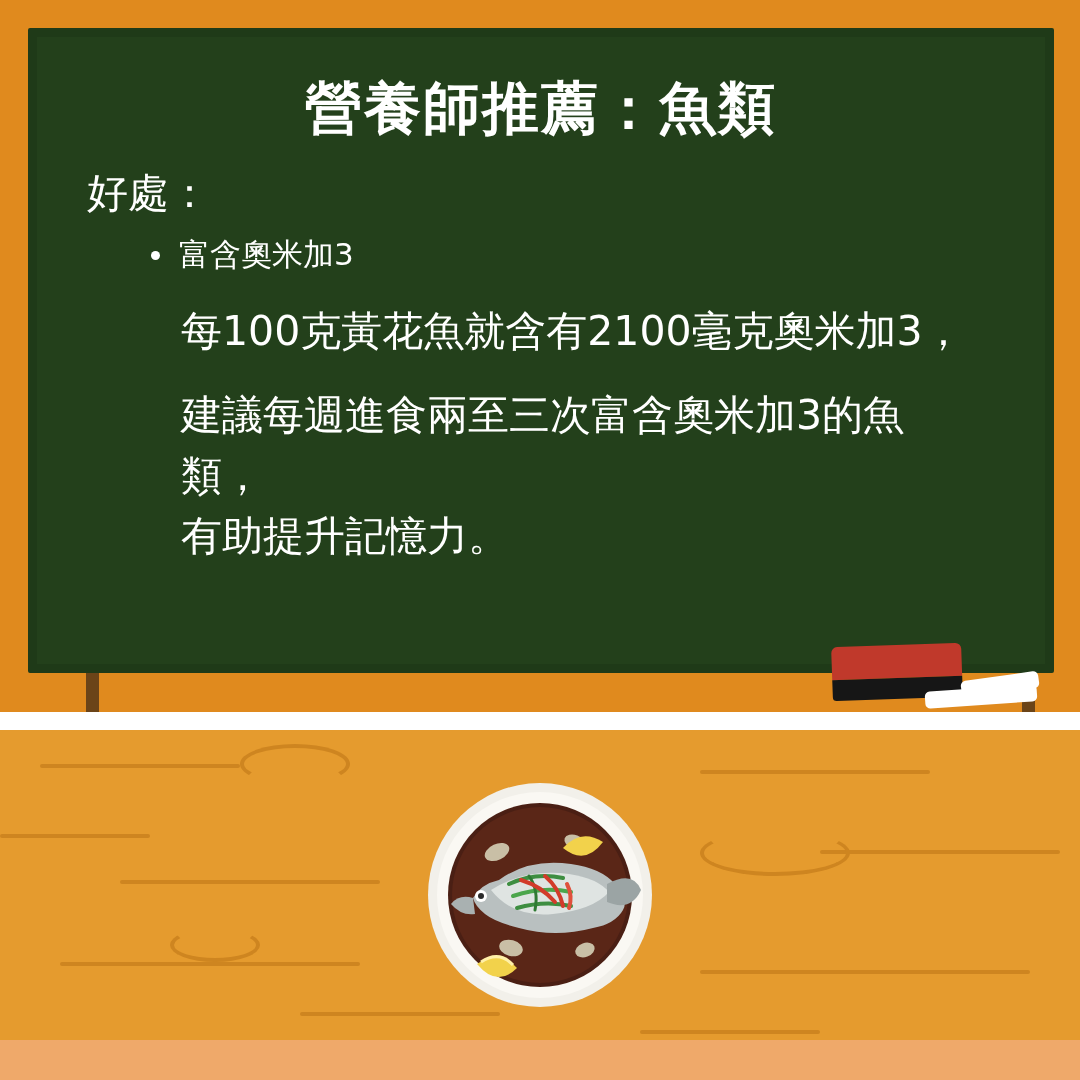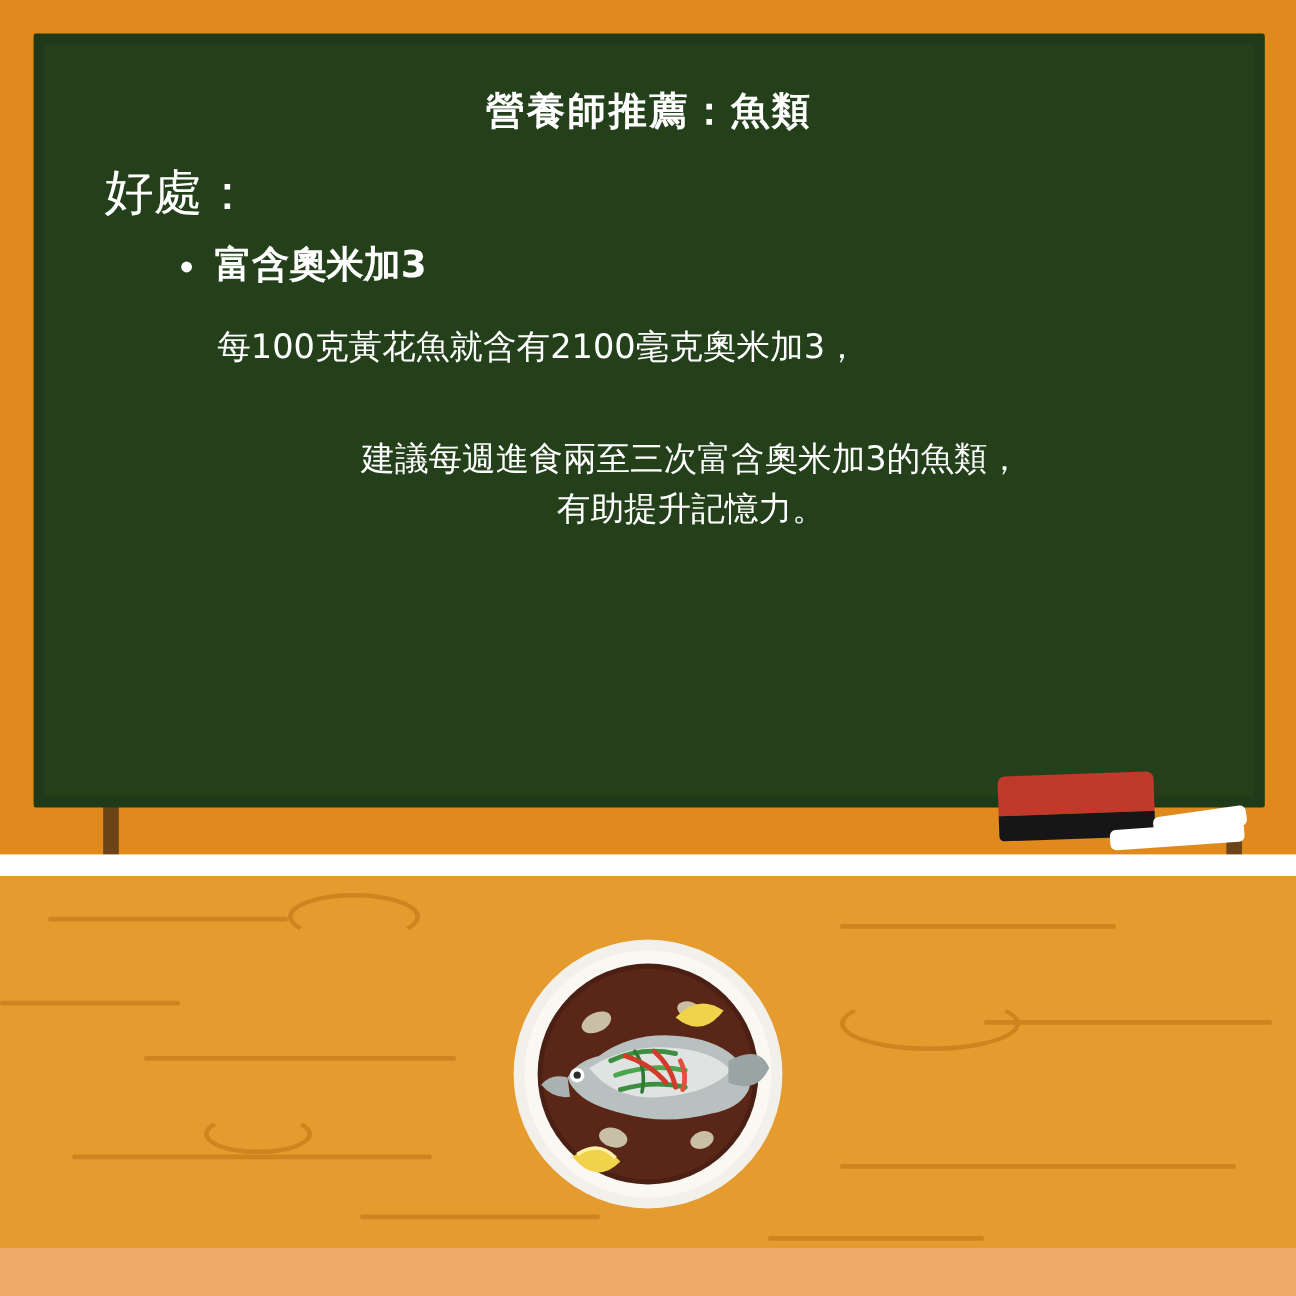--- a/index.html
+++ b/index.html
@@ -42,21 +42,21 @@
   }
   .board-inner {
     position: absolute;
     inset: 0;
     padding: 20px 34px 0 34px;
   }
 
   .board-title {
     text-align: center;
     color: #FFFFFF;
-    font-size: 32px;
+    font-size: 57px;
     font-weight: bold;
     letter-spacing: 2px;
     margin-top: 14px;
     margin-bottom: 18px;
   }
 
   .benefits-label {
     color: #FFFFFF;
     font-size: 41px;
     margin-left: 16px;
@@ -66,39 +66,38 @@
   ul.benefits {
     list-style: none;
     margin: 0 0 22px 78px;
   }
   ul.benefits li {
     color: #FFFFFF;
     font-size: 31px;
     line-height: 1.62;
     position: relative;
     padding-left: 30px;
-    font-weight: bold;
   }
   ul.benefits li::before {
     content: "";
     position: absolute;
     left: 2px; top: 22px;
     width: 9px; height: 9px;
     background: #FFFFFF;
     border-radius: 50%;
   }
 
   .para {
     color: #FFFFFF;
-    font-size: 28px;
+    font-size: 41px;
     line-height: 1.48;
     margin-left: 110px;
     margin-right: 40px;
   }
-  .para.second { margin-top: 52px; text-align: center; }
+  .para.second { margin-top: 23px; }
 
   
   .eraser {
     position: absolute;
     left: 795px; top: 608px;
     width: 130px; height: 54px;
     transform: rotate(-2deg);
   }
   .eraser .top {
     position: absolute; left: 0; top: 0;

